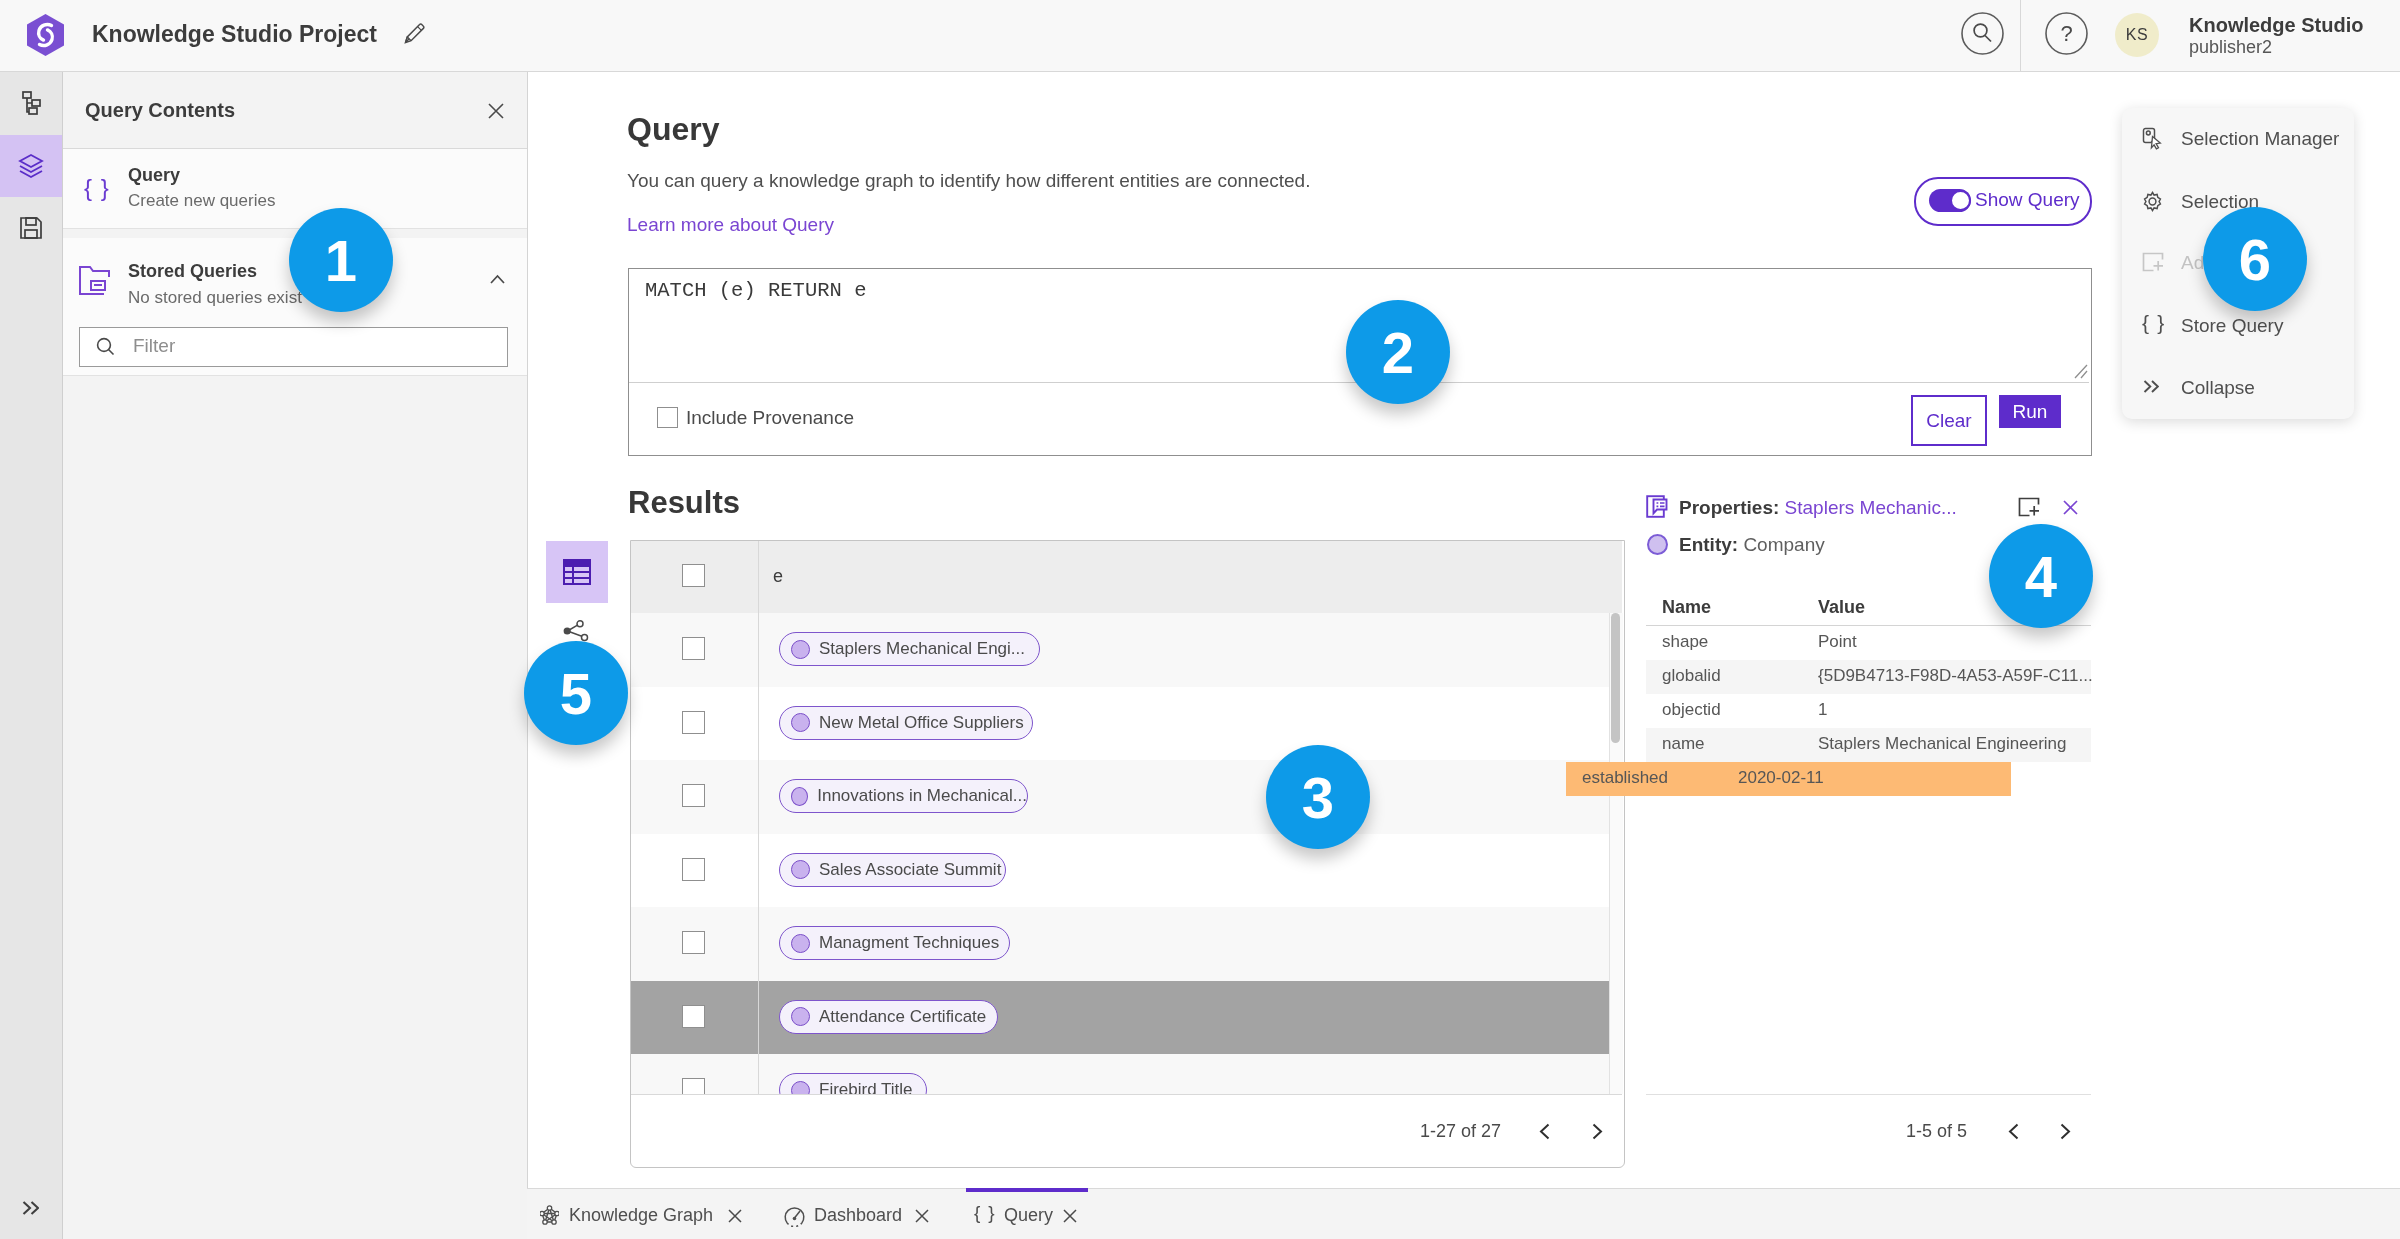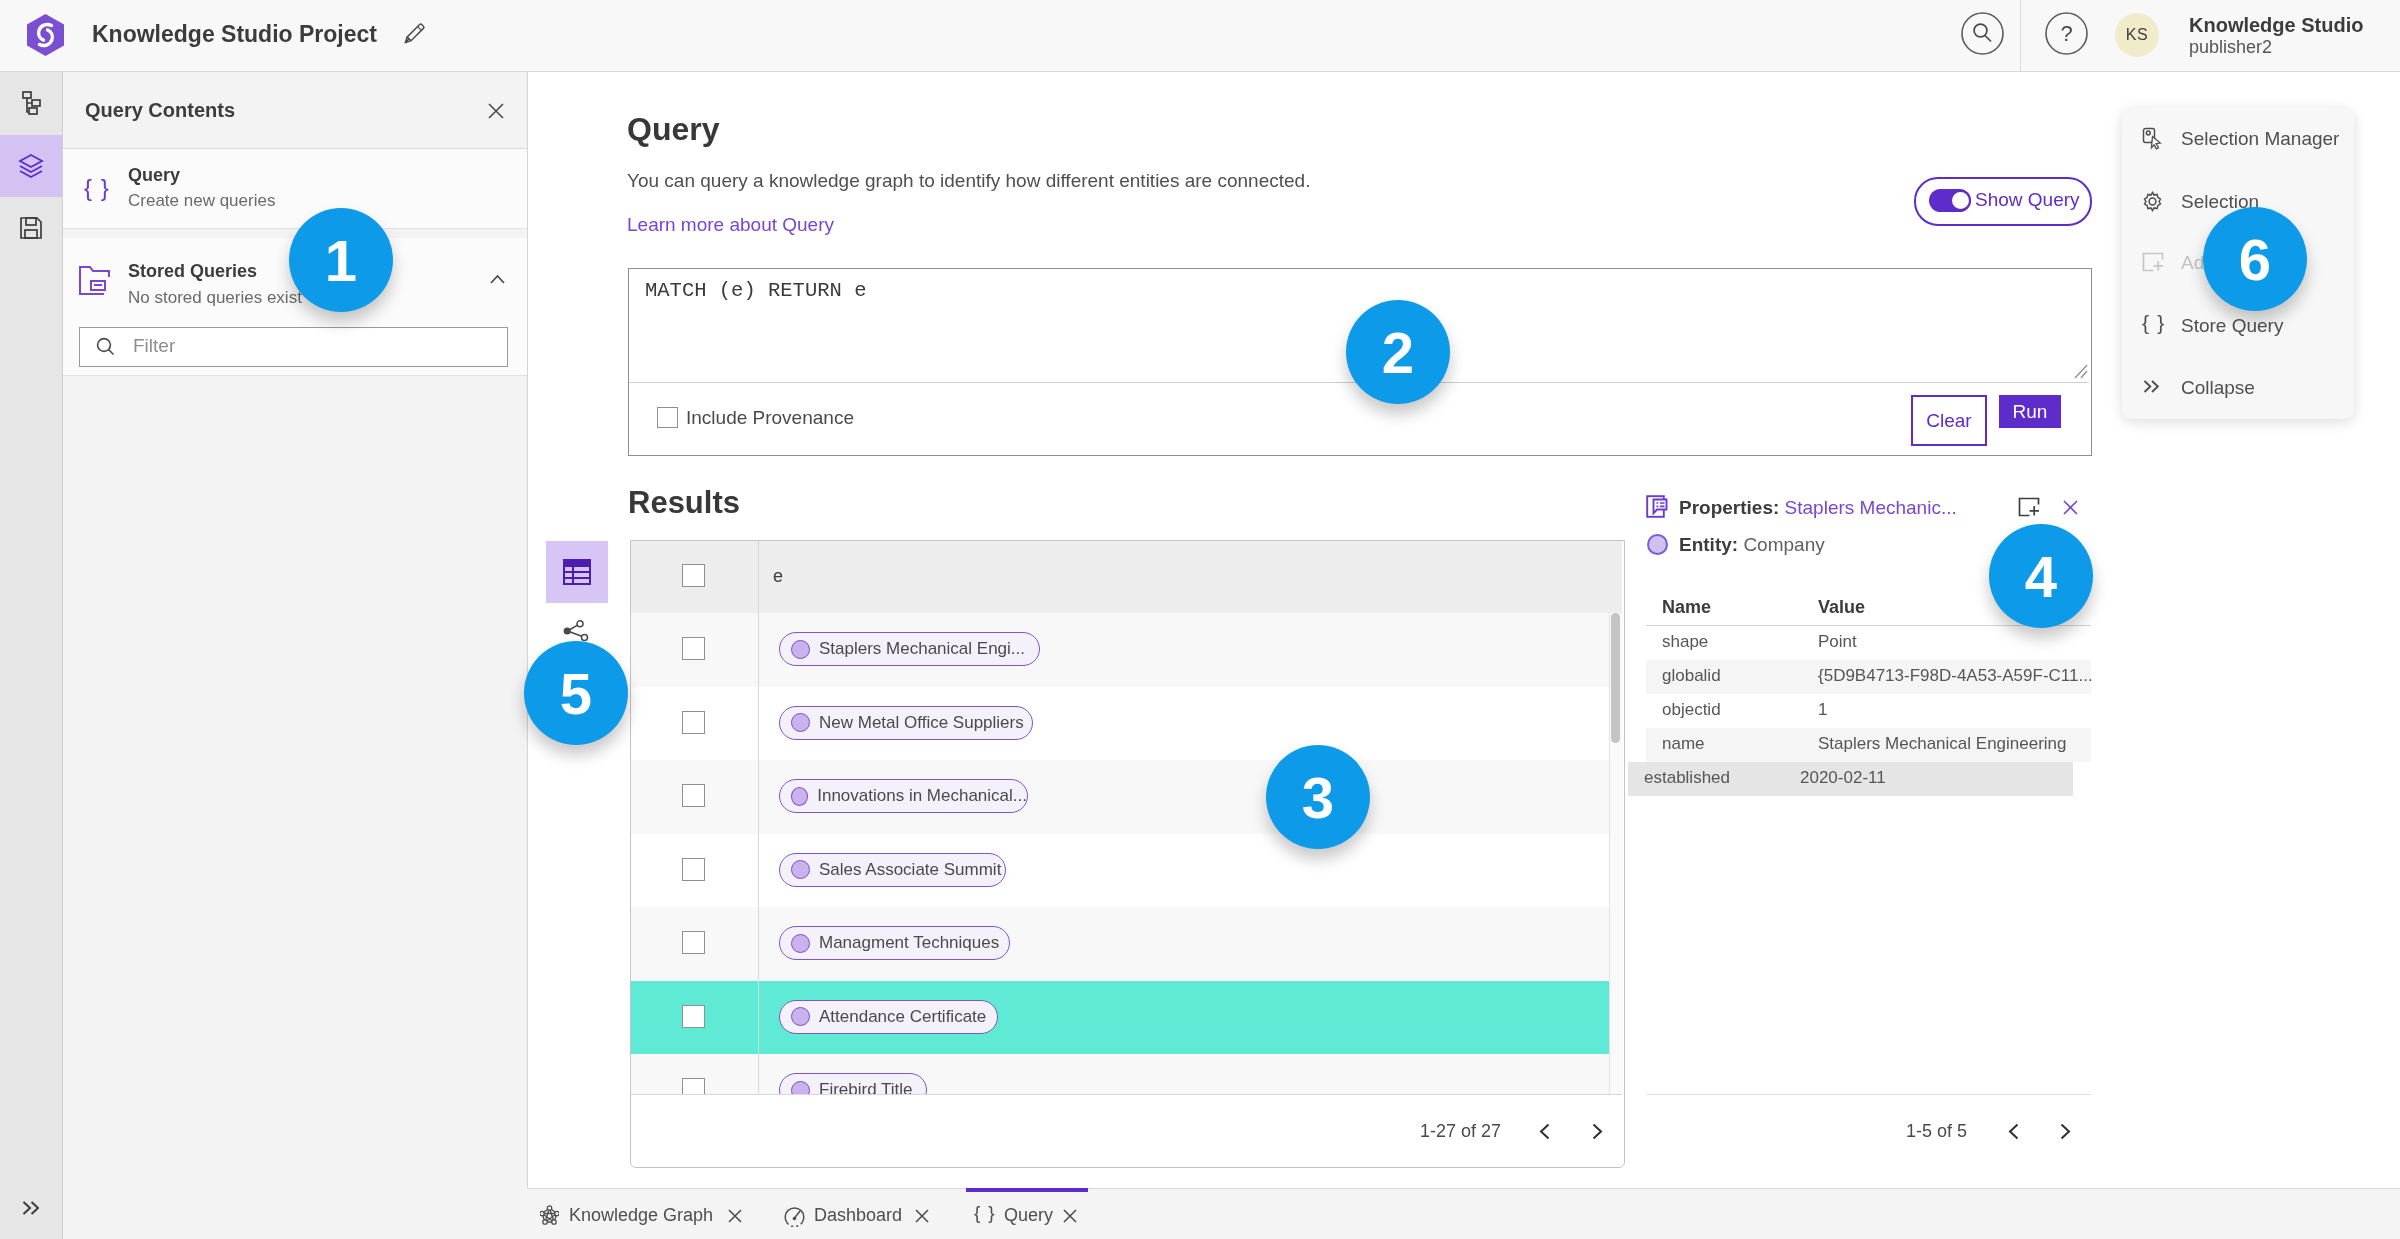--- a/index.html
+++ b/index.html
@@ -175,21 +175,21 @@
       <div style="font-size:17px;color:#4a4a4a;margin-left:9px;white-space:nowrap;">Sales Associate Summit</div>
     </div>
   </div>
 <div class="abs" style="left:631px;top:907px;width:978px;height:73.5px;background:#f8f8f8;border-bottom:1px solid #e4e4e4;overflow:hidden;">
     <div style="position:absolute;left:51px;top:24.25px;width:21px;height:21px;border:1px solid #8f8f8f;background:#fff;"></div>
     <div style="position:absolute;left:148px;top:19.25px;width:229px;height:32px;border:1.5px solid #7e55cc;border-radius:18px;background:#f4f1fb;display:flex;align-items:center;">
       <div style="width:17px;height:17px;border-radius:50%;background:#c9b2ee;border:1.5px solid #7a4ec9;margin-left:11px;"></div>
       <div style="font-size:17px;color:#4a4a4a;margin-left:9px;white-space:nowrap;">Managment Techniques</div>
     </div>
   </div>
-<div class="abs" style="left:631px;top:980.5px;width:978px;height:73.5px;background:#5eead4;border-bottom:7px solid #4c1d95;overflow:hidden;">
+<div class="abs" style="left:631px;top:980.5px;width:978px;height:73.5px;background:#a3a3a3;border-bottom:7px solid #4c1d95;overflow:hidden;">
     <div style="position:absolute;left:51px;top:24.25px;width:21px;height:21px;border:1px solid #8f8f8f;background:#fff;"></div>
     <div style="position:absolute;left:148px;top:19.25px;width:217px;height:32px;border:1.5px solid #7e55cc;border-radius:18px;background:#f4f1fb;display:flex;align-items:center;">
       <div style="width:17px;height:17px;border-radius:50%;background:#c9b2ee;border:1.5px solid #7a4ec9;margin-left:11px;"></div>
       <div style="font-size:17px;color:#4a4a4a;margin-left:9px;white-space:nowrap;">Attendance Certificate</div>
     </div>
   </div>
 <div class="abs" style="left:631px;top:1054px;width:978px;height:40px;background:#f8f8f8;border-bottom:1px solid #e4e4e4;overflow:hidden;">
     <div style="position:absolute;left:51px;top:24.25px;width:21px;height:21px;border:1px solid #8f8f8f;background:#fff;"></div>
     <div style="position:absolute;left:148px;top:19.25px;width:146px;height:32px;border:1.5px solid #7e55cc;border-radius:18px;background:#f4f1fb;display:flex;align-items:center;">
       <div style="width:17px;height:17px;border-radius:50%;background:#c9b2ee;border:1.5px solid #7a4ec9;margin-left:11px;"></div>
@@ -243,21 +243,21 @@
     <div style="position:absolute;left:172px;top:6px;font-size:17px;color:#565656;white-space:nowrap;">{5D9B4713-F98D-4A53-A59F-C11...</div>
   </div>
 <div class="abs" style="left:1646px;top:694px;width:445px;height:34px;background:#ffffff;">
     <div style="position:absolute;left:16px;top:6px;font-size:17px;color:#565656;">objectid</div>
     <div style="position:absolute;left:172px;top:6px;font-size:17px;color:#565656;white-space:nowrap;">1</div>
   </div>
 <div class="abs" style="left:1646px;top:728px;width:445px;height:34px;background:#f5f5f5;">
     <div style="position:absolute;left:16px;top:6px;font-size:17px;color:#565656;">name</div>
     <div style="position:absolute;left:172px;top:6px;font-size:17px;color:#565656;white-space:nowrap;">Staplers Mechanical Engineering</div>
   </div>
-<div class="abs" style="left:1628px;top:762px;width:445px;height:34px;background:#e5e5e5;">
+<div class="abs" style="left:1566px;top:762px;width:445px;height:34px;background:#fdba74;">
     <div style="position:absolute;left:16px;top:6px;font-size:17px;color:#565656;">established</div>
     <div style="position:absolute;left:172px;top:6px;font-size:17px;color:#565656;white-space:nowrap;">2020-02-11</div>
   </div>
 <div class="abs" style="left:1646px;top:1094px;width:445px;height:1px;background:#e0e0e0;"></div>
 <div class="abs" style="left:1906px;top:1121px;font-size:18px;color:#4a4a4a;">1-5 of 5</div>
 <svg class="abs" style="left:2008px;top:1123px;" width="11" height="17" viewBox="0 0 11 17">
     <path d="M9.5 1.5 L2 8.5 9.5 15.5" fill="none" stroke="#2f2f2f" stroke-width="2"></path>
   </svg>
 <svg class="abs" style="left:2060px;top:1123px;" width="11" height="17" viewBox="0 0 11 17">
     <path d="M1.5 1.5 L9 8.5 1.5 15.5" fill="none" stroke="#2f2f2f" stroke-width="2"></path>

